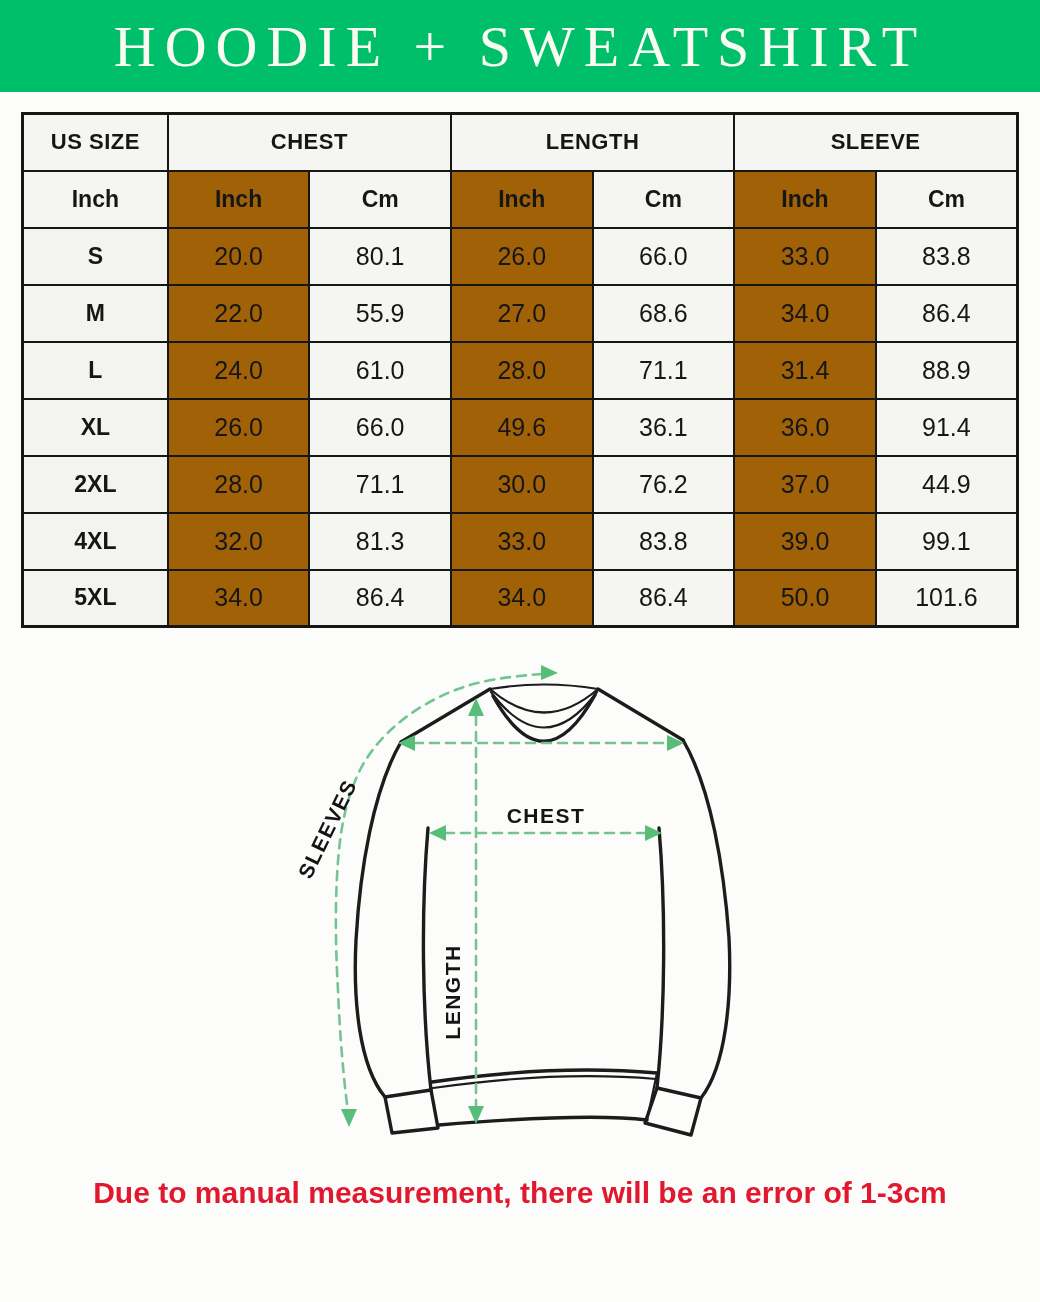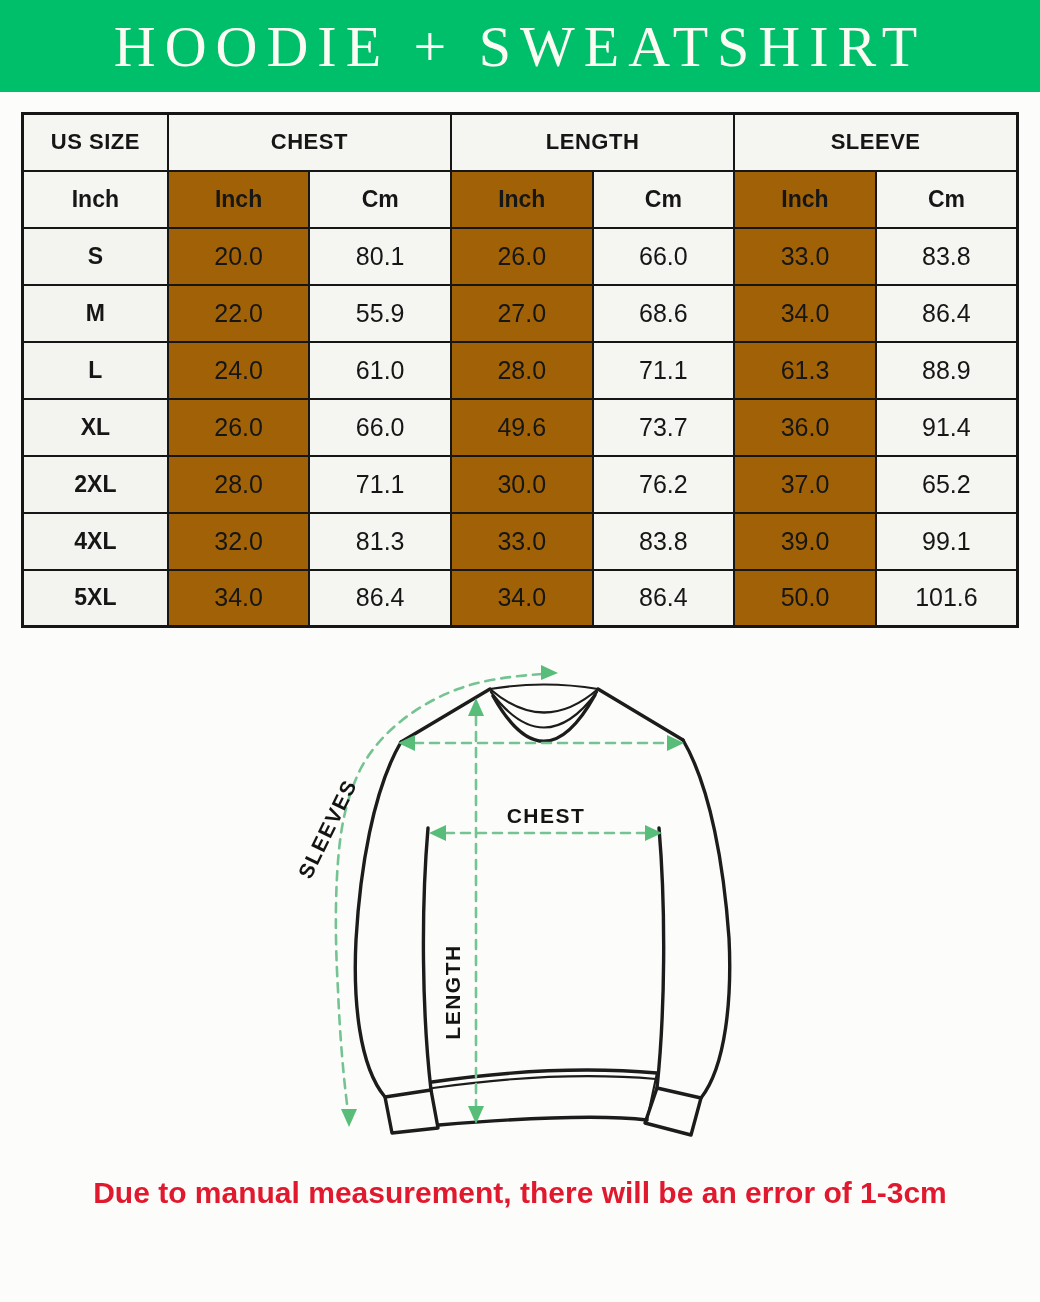--- a/index.html
+++ b/index.html
@@ -125,40 +125,40 @@
       <td class="val bg-g">68.6</td>
       <td class="val bg-w">34.0</td>
       <td class="val bg-g">86.4</td>
     </tr>
     <tr>
       <td class="sz">L</td>
       <td class="val bg-w">24.0</td>
       <td class="val bg-g">61.0</td>
       <td class="val bg-w">28.0</td>
       <td class="val bg-g">71.1</td>
-      <td class="val bg-w">61.3</td>
+      <td class="val bg-w">31.4</td>
       <td class="val bg-g">88.9</td>
     </tr>
     <tr>
       <td class="sz">XL</td>
       <td class="val bg-w">26.0</td>
       <td class="val bg-g">66.0</td>
       <td class="val bg-w">49.6</td>
-      <td class="val bg-g">73.7</td>
+      <td class="val bg-g">36.1</td>
       <td class="val bg-w">36.0</td>
       <td class="val bg-g">91.4</td>
     </tr>
     <tr>
       <td class="sz">2XL</td>
       <td class="val bg-w">28.0</td>
       <td class="val bg-g">71.1</td>
       <td class="val bg-w">30.0</td>
       <td class="val bg-g">76.2</td>
       <td class="val bg-w">37.0</td>
-      <td class="val bg-g">65.2</td>
+      <td class="val bg-g">44.9</td>
     </tr>
     <tr>
       <td class="sz">4XL</td>
       <td class="val bg-w">32.0</td>
       <td class="val bg-g">81.3</td>
       <td class="val bg-w">33.0</td>
       <td class="val bg-g">83.8</td>
       <td class="val bg-w">39.0</td>
       <td class="val bg-g">99.1</td>
     </tr>

